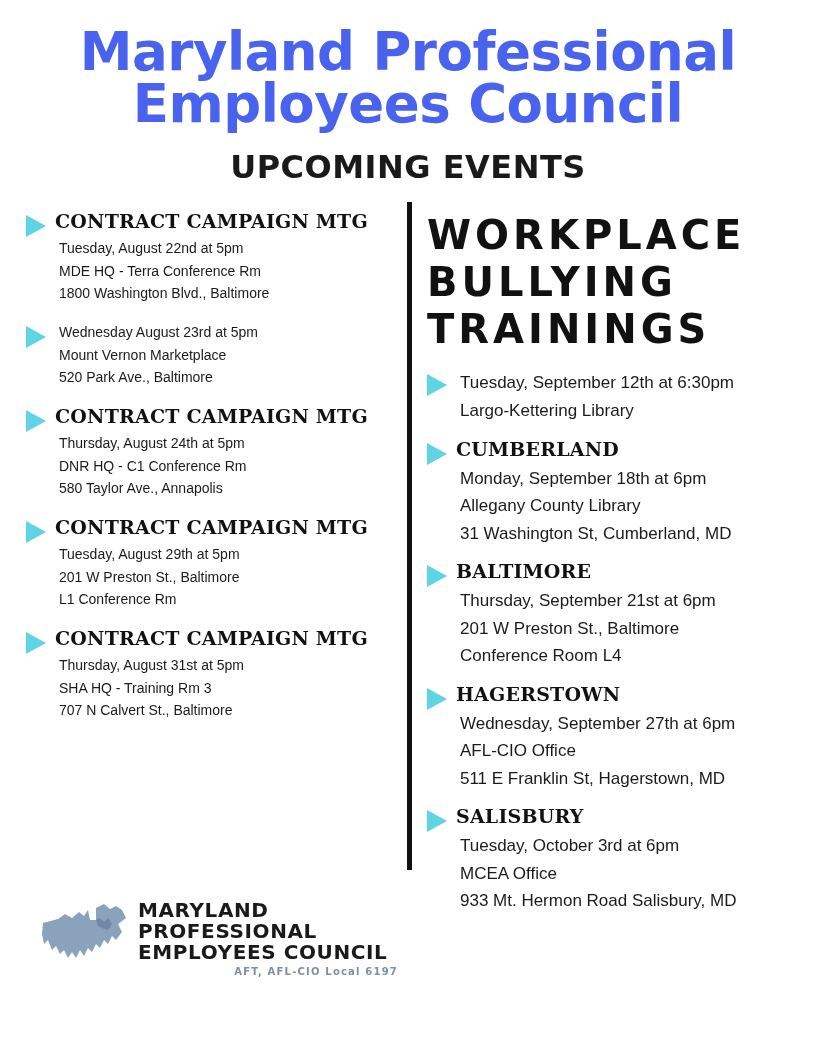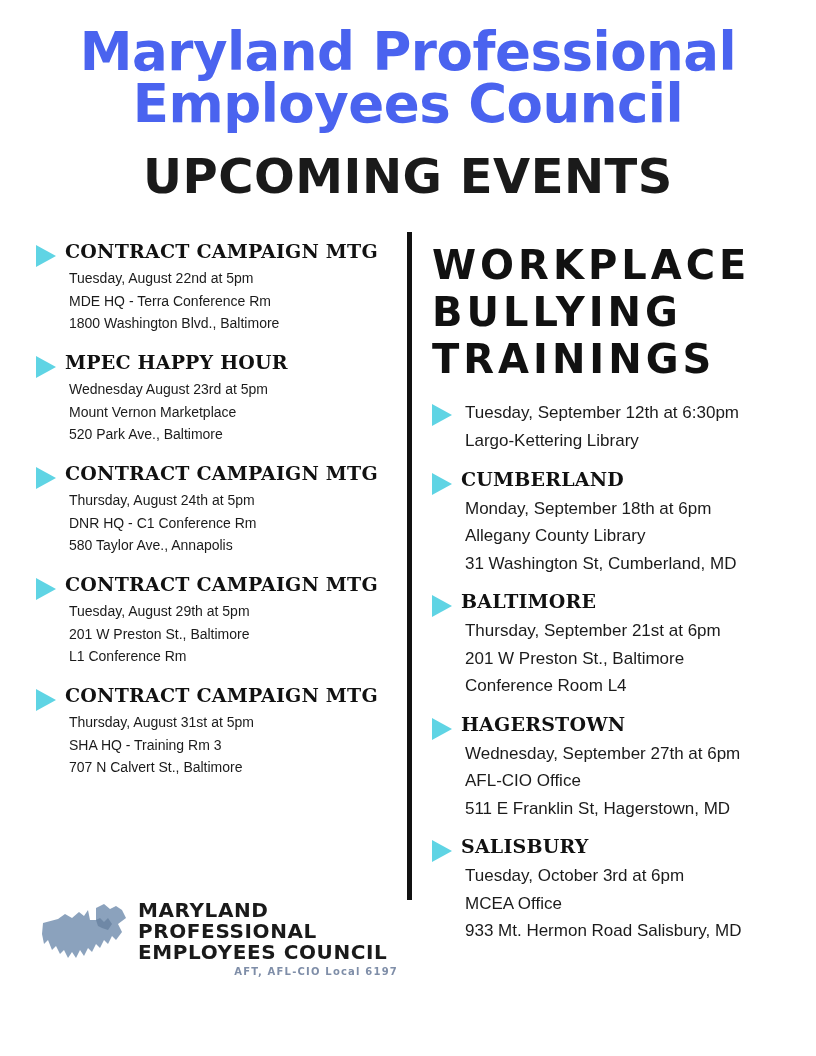--- a/index.html
+++ b/index.html
@@ -36,32 +36,32 @@
     line-height: 0.98;
     color: #4a63ef;
     letter-spacing: -0.5px;
   }
   .org-title .line2 {
     display: block;
   }
   .sub-title {
     font-family: "DejaVu Sans", sans-serif;
     font-weight: bold;
-    font-size: 48px;
+    font-size: 32px;
     letter-spacing: 0.5px;
     color: #1a1a1a;
     margin-top: 18px;
   }
 
   
   .columns {
     position: relative;
     display: flex;
-    margin-top: 36px;
-    padding: 0 14px 0 30px;
+    margin-top: 24px;
+    padding: 0 14px 0 20px;
     box-sizing: border-box;
   }
   .divider {
     position: absolute;
     left: 407px;
     top: -8px;
     width: 5px;
     height: 668px;
     background: #111111;
   }
@@ -190,21 +190,20 @@
           <div class="event-title">CONTRACT CAMPAIGN MTG</div>
           <div class="event-line">Tuesday, August 22nd at 5pm</div>
           <div class="event-line">MDE HQ - Terra Conference Rm</div>
           <div class="event-line">1800 Washington Blvd., Baltimore</div>
         </div>
       </div>
 
       <div class="event">
         <span class="arrow"></span>
         <div class="event-body">
-          <div class="event-title">MPEC HAPPY HOUR</div>
           <div class="event-line">Wednesday August 23rd at 5pm</div>
           <div class="event-line">Mount Vernon Marketplace</div>
           <div class="event-line">520 Park Ave., Baltimore</div>
         </div>
       </div>
 
       <div class="event">
         <span class="arrow"></span>
         <div class="event-body">
           <div class="event-title">CONTRACT CAMPAIGN MTG</div>

